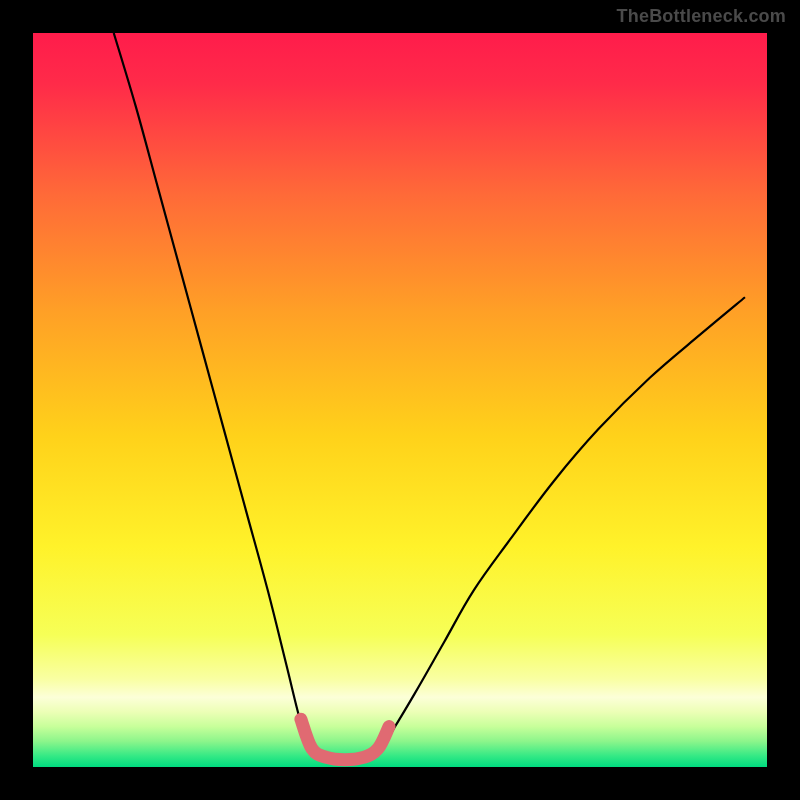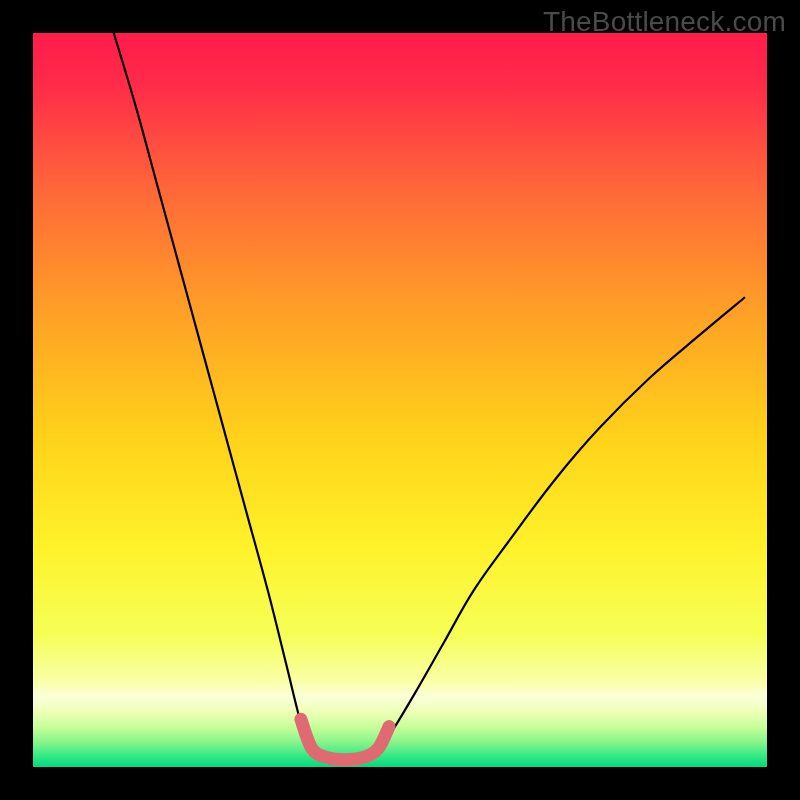--- a/index.html
+++ b/index.html
@@ -17,22 +17,22 @@
     top: 0;
     left: 0;
     width: 800px;
     height: 800px;
   }
   .watermark {
     position: absolute;
     top: 6px;
     right: 14px;
     color: #4a4a4a;
-    font-size: 28px;
-    font-weight: 400;
+    font-size: 18px;
+    font-weight: 700;
     letter-spacing: 0.2px;
     z-index: 10;
   }
   svg {
     display: block;
   }
 </style>
 </head>
 <body>
 

